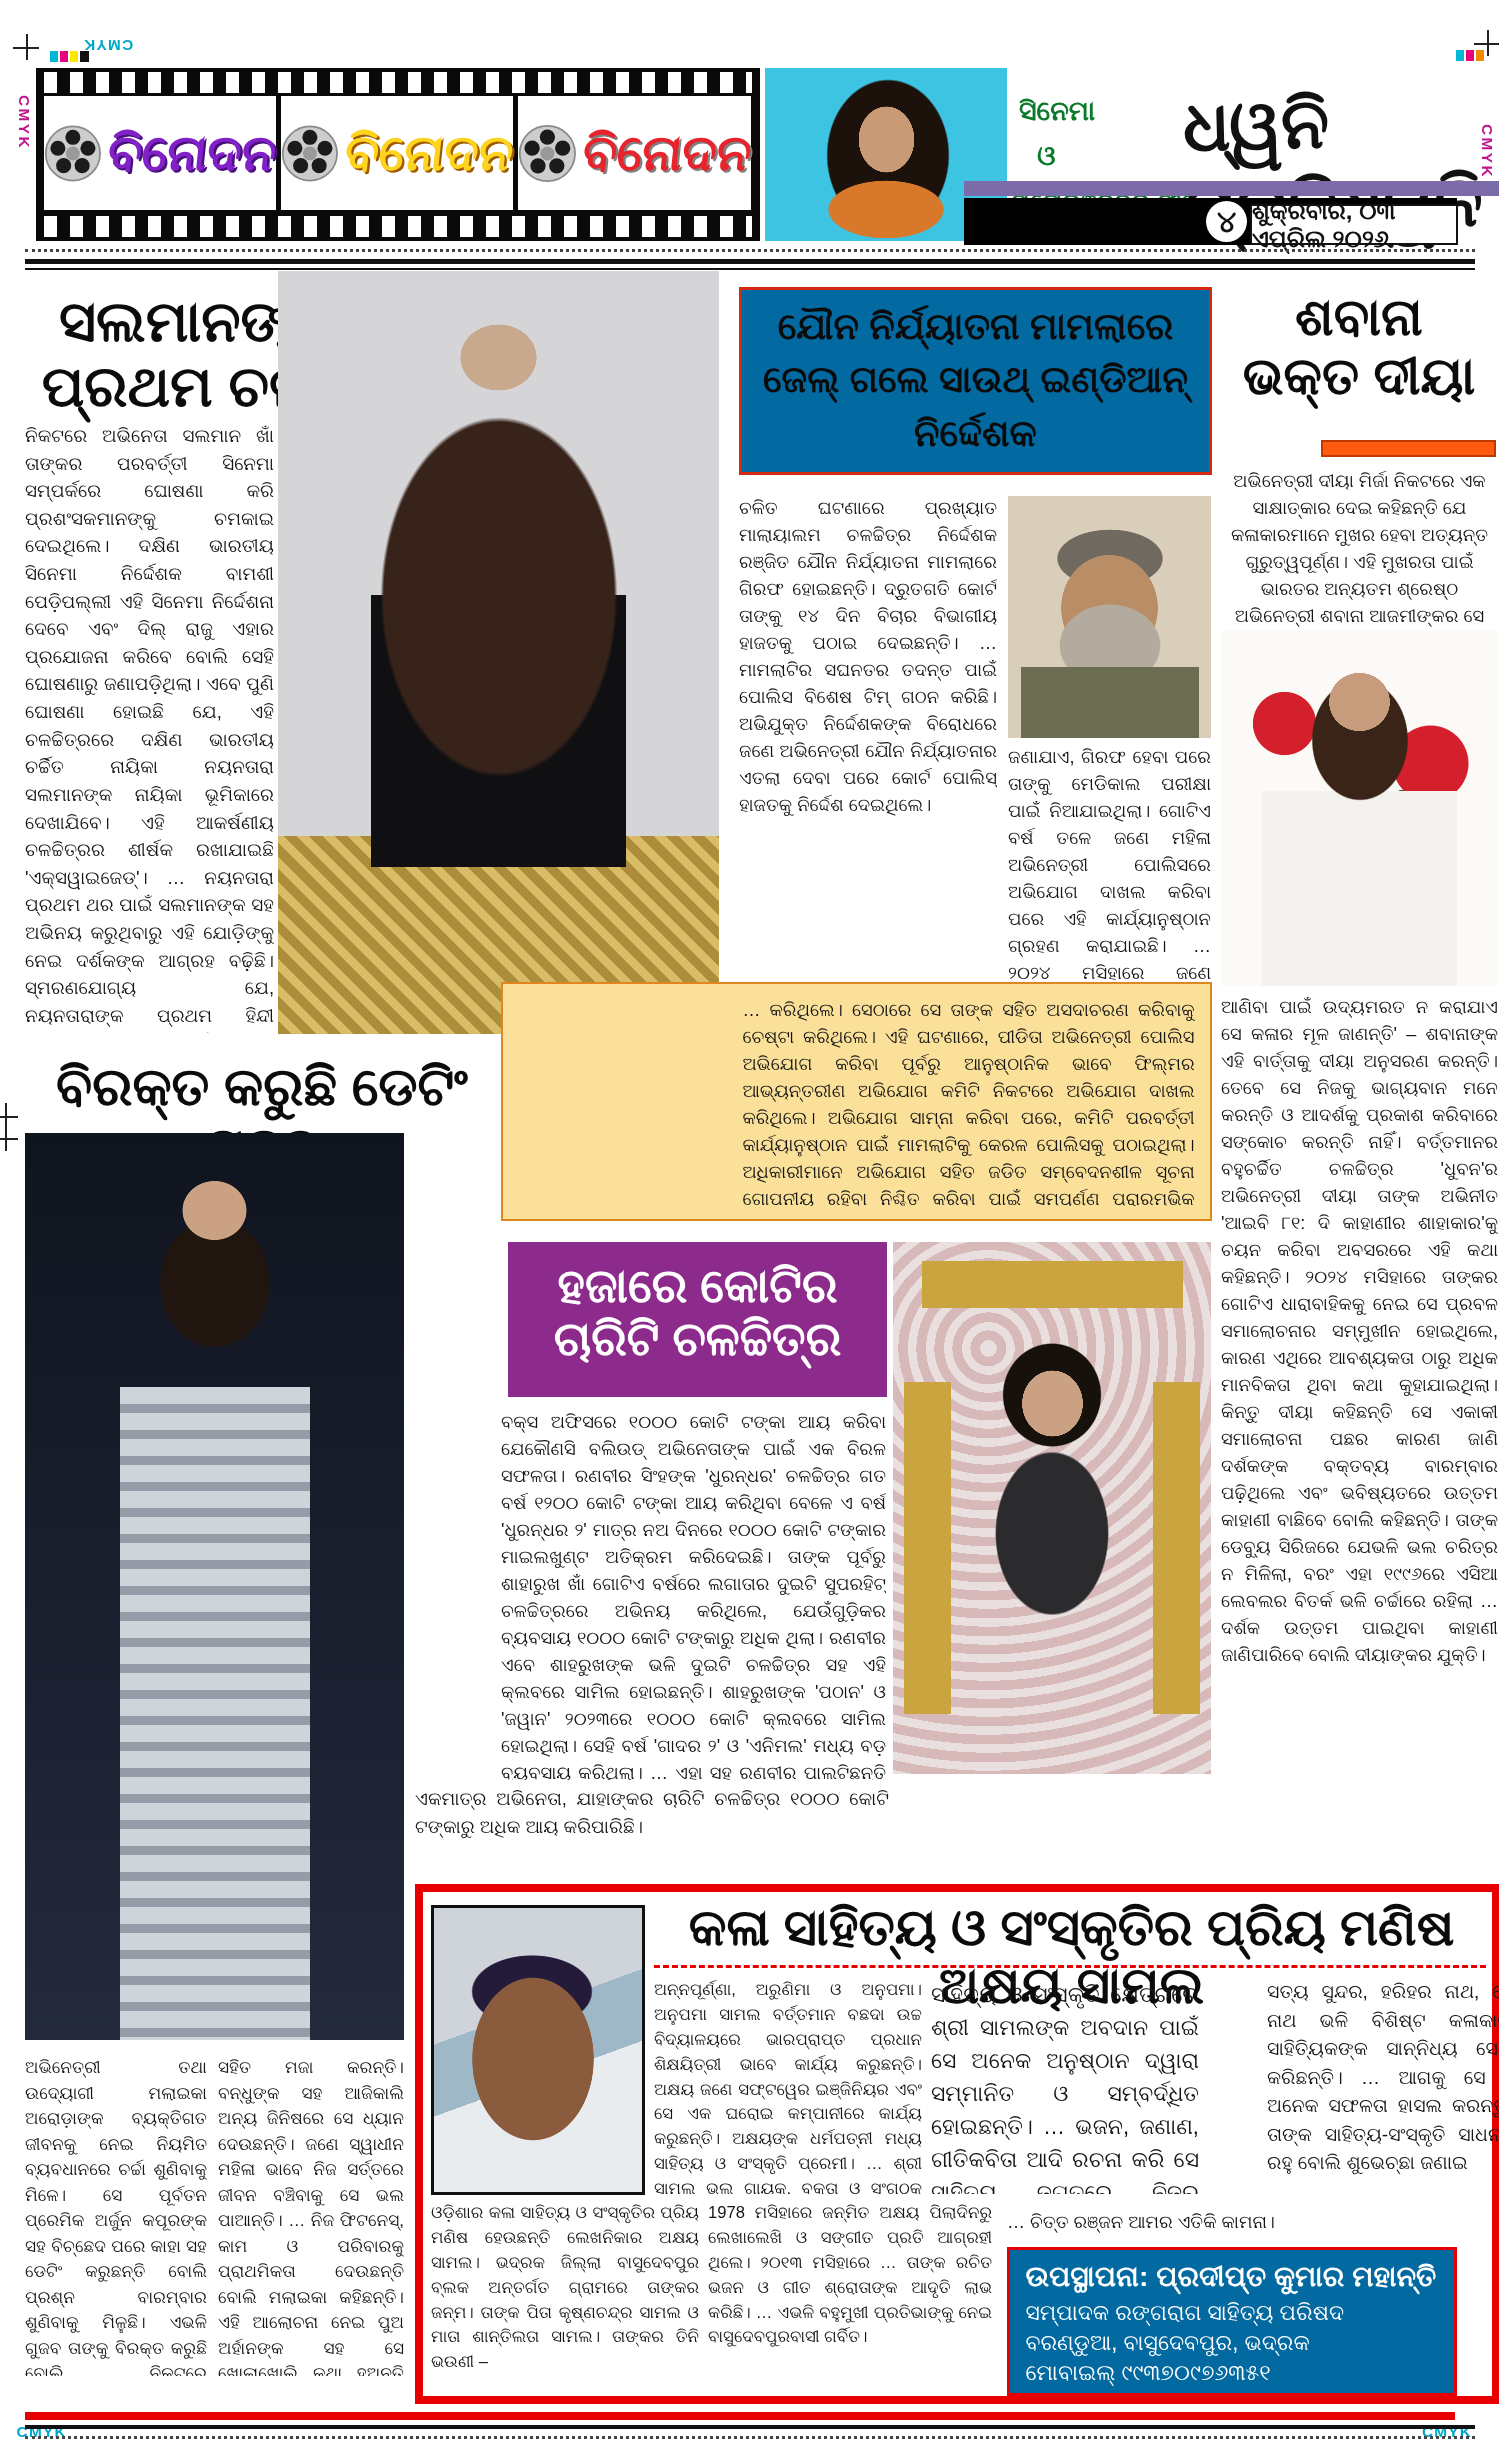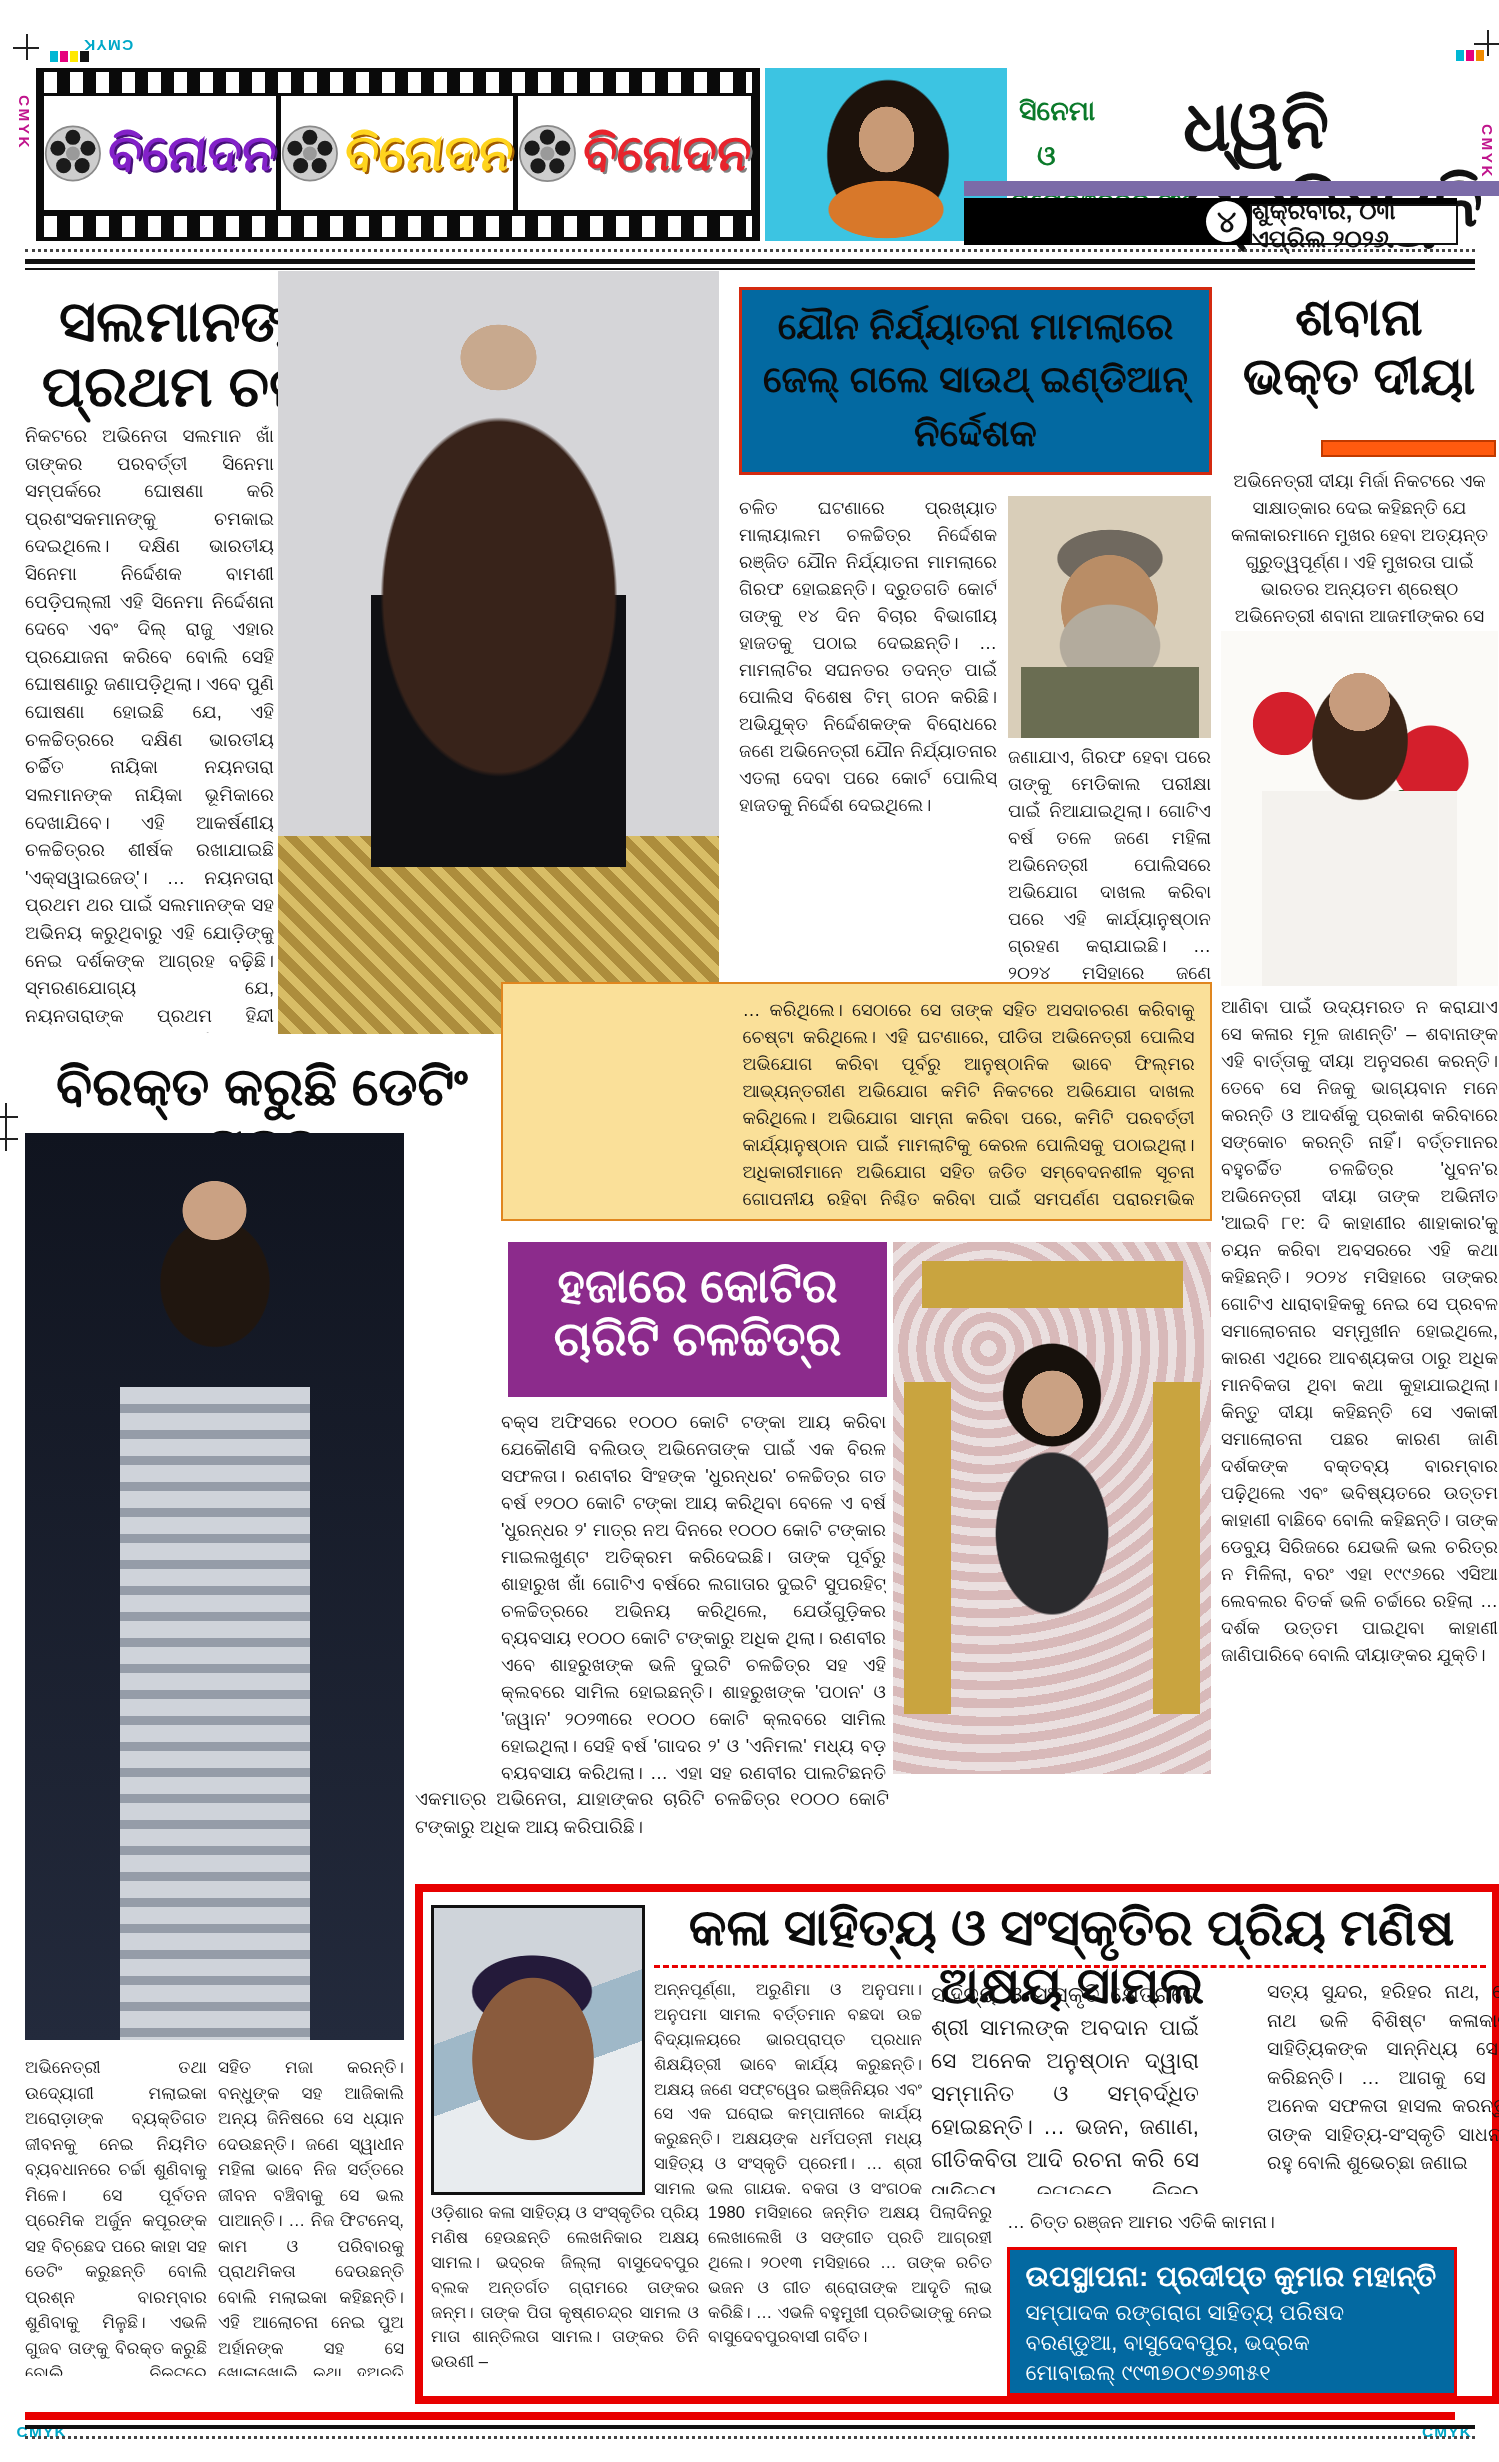--- a/index.html
+++ b/index.html
@@ -211,21 +211,21 @@
        background:
          radial-gradient(closest-side,#8a5b3d 85%,transparent 86%) 42% 60%/142px 190px no-repeat,
          radial-gradient(closest-side,#241a3a 80%,transparent 82%) 40% 20%/148px 89px no-repeat,
          linear-gradient(160deg,#cfd4da 0 38%,#9fb8c8 38% 58%,#e8ecef 58%);"></div>
   <div class="abs headline" style="left:652px;top:1899px;width:839px;font-size:51px;">କଳା ସାହିତ୍ୟ ଓ ସଂସ୍କୃତିର ପ୍ରିୟ ମଣିଷ ଅକ୍ଷୟ ସାମଲ</div>
   <div class="abs dashed-red" style="left:654px;top:1965px;width:832px;"></div>
   <div class="abs body-text" style="left:654px;top:1978px;width:268px;height:216px;font-size:16.6px;">ଅନ୍ନପୂର୍ଣ୍ଣା, ଅରୁଣିମା ଓ ଅନୁପମା। ଅନୁପମା ସାମଲ ବର୍ତ୍ତମାନ ବଛଦା ଉଚ୍ଚ ବିଦ୍ୟାଳୟରେ ଭାରପ୍ରାପ୍ତ ପ୍ରଧାନ ଶିକ୍ଷୟିତ୍ରୀ ଭାବେ କାର୍ଯ୍ୟ କରୁଛନ୍ତି। ଅକ୍ଷୟ ଜଣେ ସଫ୍ଟୱେର ଇଞ୍ଜିନିୟର ଏବଂ ସେ ଏକ ଘରୋଇ କମ୍ପାନୀରେ କାର୍ଯ୍ୟ କରୁଛନ୍ତି। ଅକ୍ଷୟଙ୍କ ଧର୍ମପତ୍ନୀ ମଧ୍ୟ ସାହିତ୍ୟ ଓ ସଂସ୍କୃତି ପ୍ରେମୀ। … ଶ୍ରୀ ସାମଲ ଭଲ ଗାୟକ, ବକ୍ତା ଓ ସଂଗଠକ ଭାବେ ମଧ୍ୟ ପରିଚିତ।</div>
   <div class="abs body-text" style="left:931px;top:1978px;width:268px;height:216px;font-size:22px;">ସାହିତ୍ୟ ଓ ସଂସ୍କୃତି କ୍ଷେତ୍ରରେ ଶ୍ରୀ ସାମଲଙ୍କ ଅବଦାନ ପାଇଁ ସେ ଅନେକ ଅନୁଷ୍ଠାନ ଦ୍ୱାରା ସମ୍ମାନିତ ଓ ସମ୍ବର୍ଦ୍ଧିତ ହୋଇଛନ୍ତି। … ଭଜନ, ଜଣାଣ, ଗୀତିକବିତା ଆଦି ରଚନା କରି ସେ ସାହିତ୍ୟ ଜଗତରେ ନିଜର ସ୍ୱତନ୍ତ୍ର ପରିଚୟ ସୃଷ୍ଟି କରିଛନ୍ତି। ଗ୍ରାମାଞ୍ଚଳର ସାଂସ୍କୃତିକ କାର୍ଯ୍ୟକ୍ରମରେ ଶ୍ରୀ ସାମଲଙ୍କ ଉପସ୍ଥିତି ଅପରିହାର୍ଯ୍ୟ। …</div>
   <div class="abs body-text" style="left:1267px;top:1978px;width:281px;height:216px;font-size:19px;">ସତ୍ୟ ସୁନ୍ଦର, ହରିହର ନାଥ, ଗୋବିନ୍ଦ ନାଥ ଭଳି ବିଶିଷ୍ଟ କଳାକାର ଓ ସାହିତ୍ୟିକଙ୍କ ସାନ୍ନିଧ୍ୟ ସେ ଲାଭ କରିଛନ୍ତି। … ଆଗକୁ ସେ ଆହୁରି ଅନେକ ସଫଳତା ହାସଲ କରନ୍ତୁ ଏବଂ ତାଙ୍କ ସାହିତ୍ୟ-ସଂସ୍କୃତି ସାଧନା ଜାରି ରହୁ ବୋଲି ଶୁଭେଚ୍ଛା ଜଣାଇ</div>
   <div class="abs body-text" style="left:431px;top:2201px;width:268px;height:194px;font-size:16.6px;">ଓଡ଼ିଶାର କଳା ସାହିତ୍ୟ ଓ ସଂସ୍କୃତିର ପ୍ରିୟ ମଣିଷ ହେଉଛନ୍ତି ଲେଖନିକାର ଅକ୍ଷୟ ସାମଲ। ଭଦ୍ରକ ଜିଲ୍ଲା ବାସୁଦେବପୁର ବ୍ଲକ ଅନ୍ତର୍ଗତ ଗ୍ରାମରେ ତାଙ୍କର ଜନ୍ମ। ତାଙ୍କ ପିତା କୃଷ୍ଣଚନ୍ଦ୍ର ସାମଲ ଓ ମାତା ଶାନ୍ତିଲତା ସାମଲ। ତାଙ୍କର ତିନି ଭଉଣୀ –</div>
-  <div class="abs body-text" style="left:708px;top:2201px;width:284px;height:194px;font-size:16.6px;">1980 ମସିହାରେ ଜନ୍ମିତ ଅକ୍ଷୟ ପିଲାଦିନରୁ ଲେଖାଲେଖି ଓ ସଙ୍ଗୀତ ପ୍ରତି ଆଗ୍ରହୀ ଥିଲେ। ୨୦୧୩ ମସିହାରେ … ତାଙ୍କ ରଚିତ ଭଜନ ଓ ଗୀତ ଶ୍ରୋତାଙ୍କ ଆଦୃତି ଲାଭ କରିଛି। … ଏଭଳି ବହୁମୁଖୀ ପ୍ରତିଭାଙ୍କୁ ନେଇ ବାସୁଦେବପୁରବାସୀ ଗର୍ବିତ।</div>
+  <div class="abs body-text" style="left:708px;top:2201px;width:284px;height:194px;font-size:16.6px;">1978 ମସିହାରେ ଜନ୍ମିତ ଅକ୍ଷୟ ପିଲାଦିନରୁ ଲେଖାଲେଖି ଓ ସଙ୍ଗୀତ ପ୍ରତି ଆଗ୍ରହୀ ଥିଲେ। ୨୦୧୩ ମସିହାରେ … ତାଙ୍କ ରଚିତ ଭଜନ ଓ ଗୀତ ଶ୍ରୋତାଙ୍କ ଆଦୃତି ଲାଭ କରିଛି। … ଏଭଳି ବହୁମୁଖୀ ପ୍ରତିଭାଙ୍କୁ ନେଇ ବାସୁଦେବପୁରବାସୀ ଗର୍ବିତ।</div>
   <div class="abs body-text" style="left:1007px;top:2209px;width:481px;height:28.4px;font-size:18px;">… ଚିତ୍ତ ରଞ୍ଜନ  ଆମର ଏତିକି କାମନା।</div>
   <div class="abs presenter-box" style="left:1007px;top:2247px;width:450px;height:149px;">
     <div style="font-size:28.4px;font-weight:900;margin-bottom:4.7px;">ଉପସ୍ଥାପନା: ପ୍ରଦୀପ୍ତ କୁମାର ମହାନ୍ତି</div>
     <div style="font-size:22px;line-height:1.35;">ସମ୍ପାଦକ ରଙ୍ଗରାଗ ସାହିତ୍ୟ ପରିଷଦ</div>
     <div style="font-size:22px;line-height:1.35;">ବରଣ୍ଡୁଆ, ବାସୁଦେବପୁର, ଭଦ୍ରକ</div>
     <div style="font-size:22px;line-height:1.35;">ମୋବାଇଲ୍ ୯୯୩୭୦୯୭୬୩୫୧</div>
   </div>
 
   <div class="abs" style="left:25px;top:2412px;width:1430px;height:8.3px;background:#e80000;"></div>
   <div class="abs rule" style="left:25px;top:2425px;width:1450px;height:3.6px;"></div>

